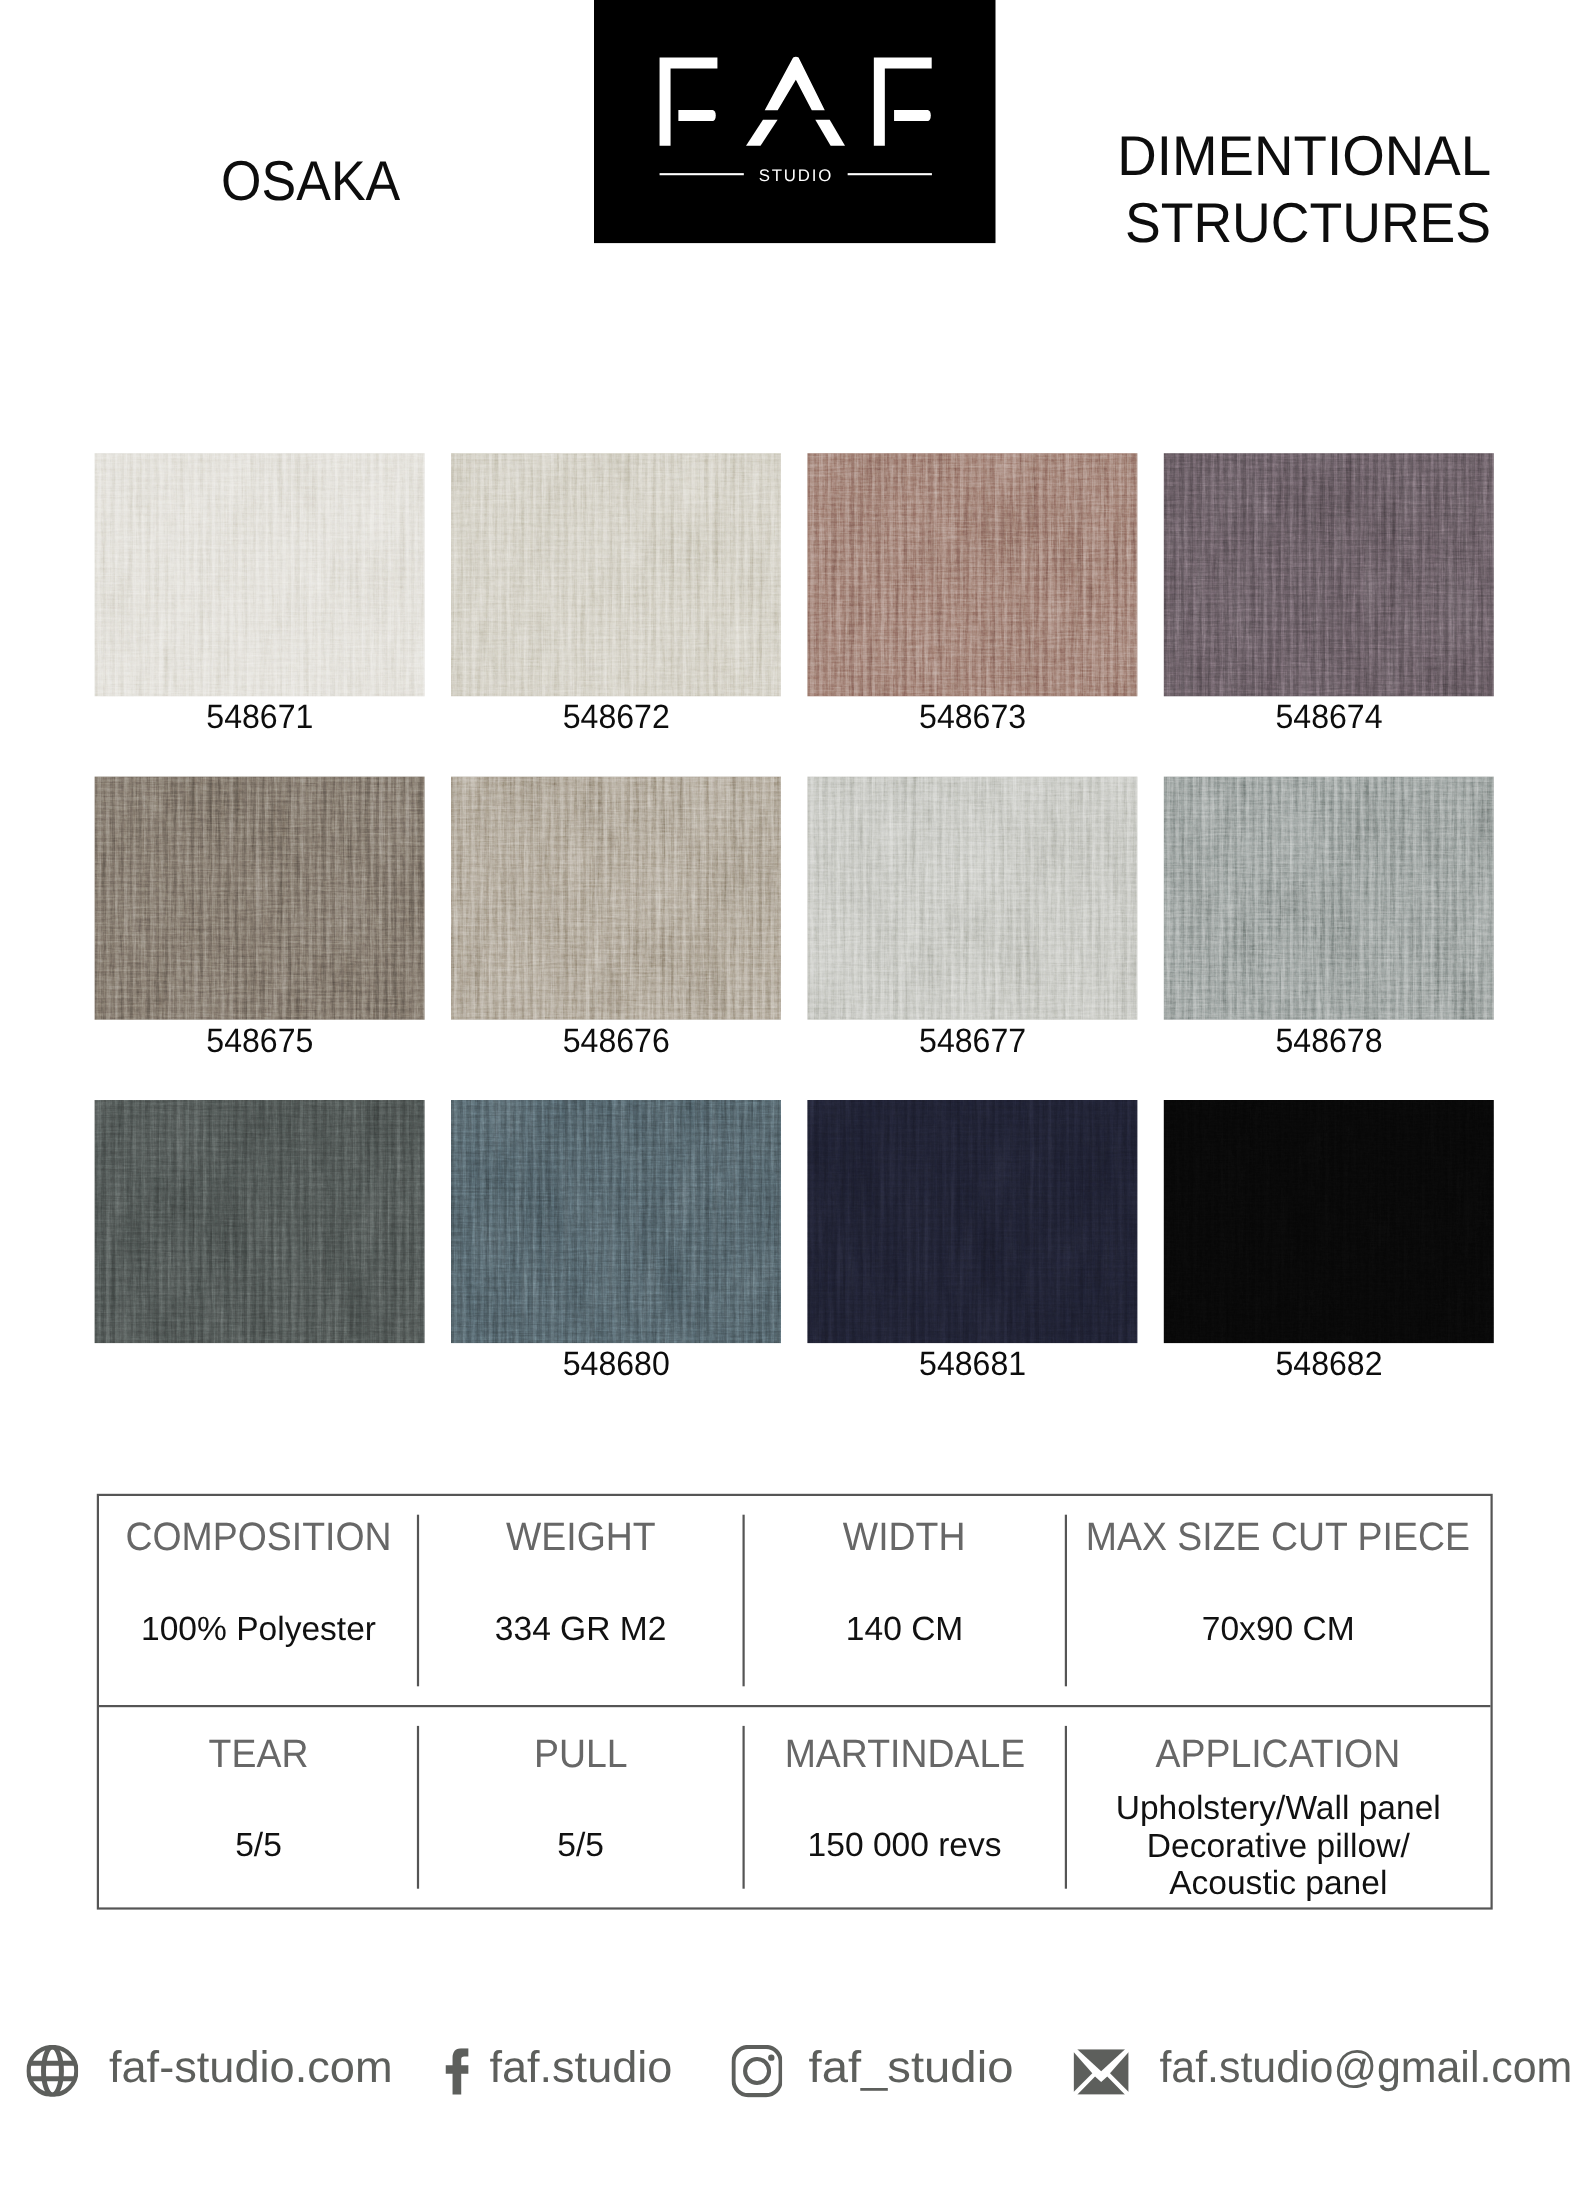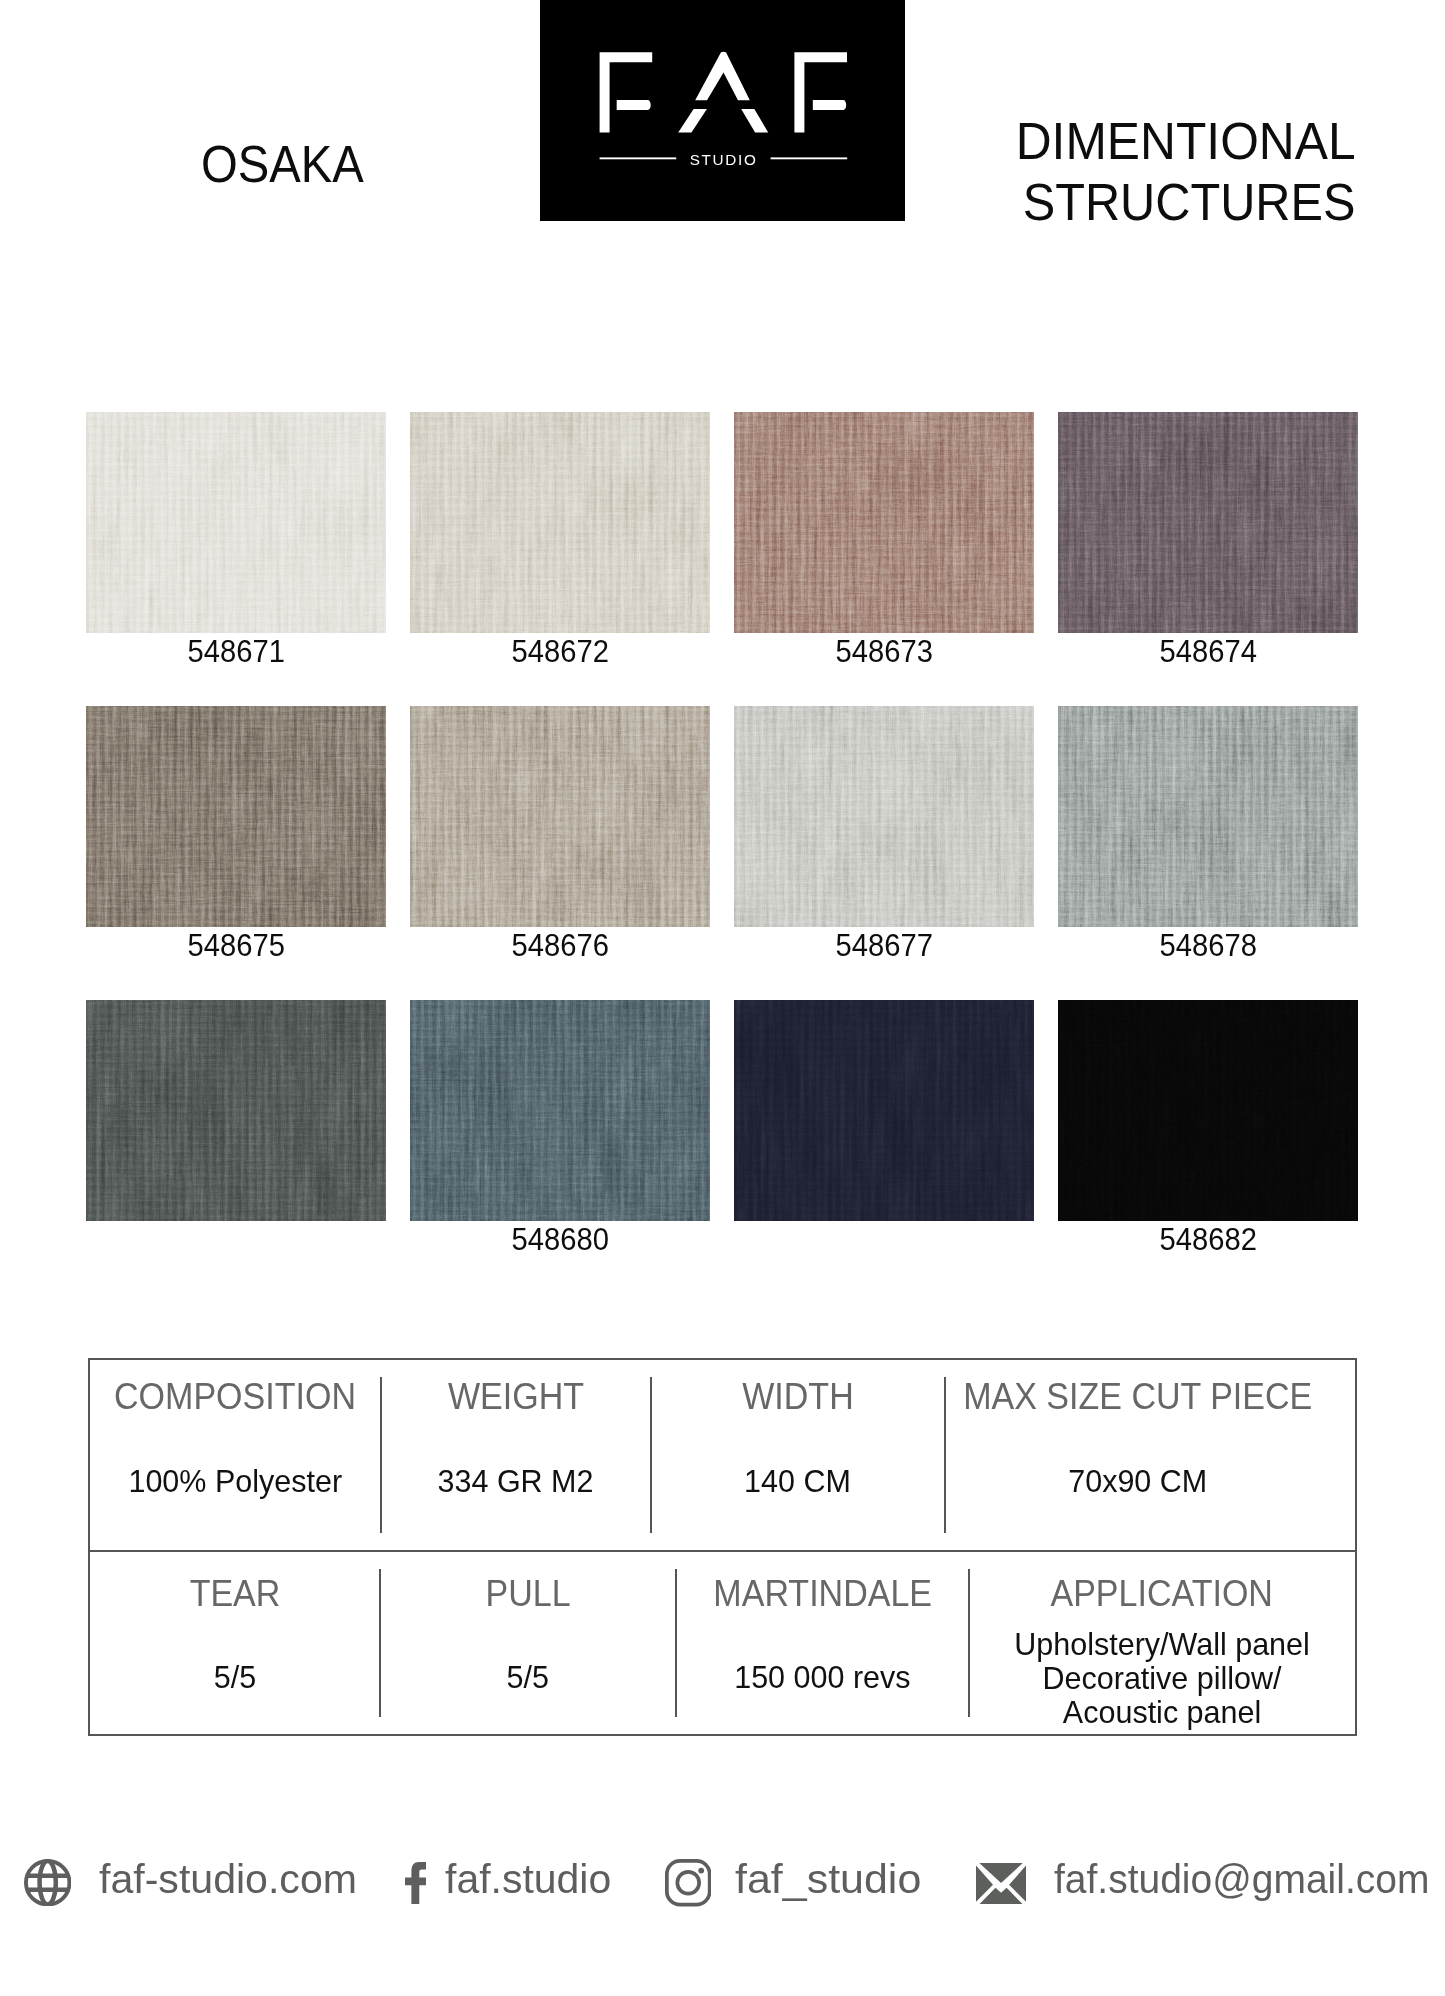--- a/index.html
+++ b/index.html
@@ -415,20 +415,21 @@
             <rect x="370" y="230" width="300" height="221" filter="url(#fx-band)"></rect>
           </svg>
           <svg class="tx blot" width="300" height="221" viewBox="370 230 300 221" style="opacity: 0.0951518;">
             <rect x="370" y="230" width="300" height="221" filter="url(#fx-blot)"></rect>
           </svg>
           <svg class="tx fine" width="300" height="221" viewBox="370 230 300 221" style="opacity: 0.0324381;">
             <rect x="370" y="230" width="300" height="221" filter="url(#fx-fine)"></rect>
           </svg>
           <div class="rib" style="opacity: 0.0865016;"></div>
         </div>
+        <div class="swatch-label"><span>548681</span></div>
       </div>
       <div class="swatch-cell">
         <div class="swatch-chip" style="background: rgb(7, 7, 7);">
           <svg class="tx warp" width="300" height="221" viewBox="407 253 300 221" style="opacity: 0.0391294;">
             <rect x="407" y="253" width="300" height="221" filter="url(#fx-warp)"></rect>
           </svg>
           <svg class="tx weft" width="300" height="221" viewBox="407 253 300 221" style="opacity: 0.0489118;">
             <rect x="407" y="253" width="300" height="221" filter="url(#fx-weft)"></rect>
           </svg>
           <svg class="tx band" width="300" height="221" viewBox="407 253 300 221" style="opacity: 0.117388;">
@@ -447,21 +448,21 @@
     </div>
 
   <div id="spec-table">
     <div class="spec-row r1">
         <div class="spec-cell" style="width: 290.5px;">
           <div class="hdr"><span>COMPOSITION</span></div>
           <div class="val">
             <div>100% Polyester</div>
           </div>
         </div>
-        <div class="spec-cell" style="width: 270px;">
+        <div class="spec-cell" style="width: 296px;">
           <div class="hdr"><span>WEIGHT</span></div>
           <div class="val">
             <div>334 GR M2</div>
           </div>
           <div class="vdiv" style="left: -1px;"></div>
         </div>
         <div class="spec-cell" style="width: 294px;">
           <div class="hdr"><span>WIDTH</span></div>
           <div class="val">
             <div>140 CM</div>

